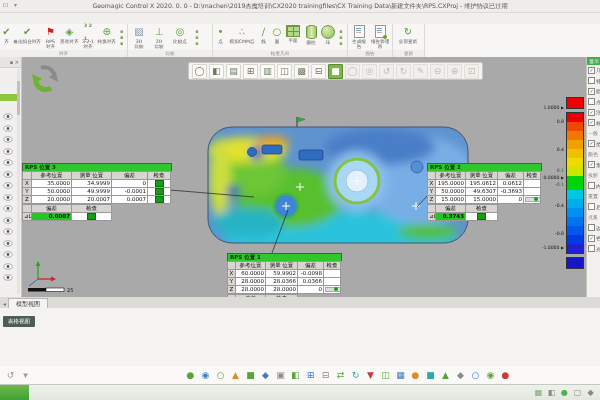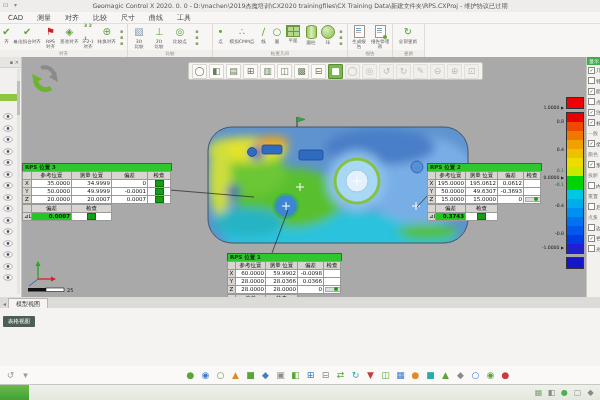--- a/index.html
+++ b/index.html
@@ -90,29 +90,20 @@
 </head>
 <body>
 
 <div id="app">
 
   <div id="titlebar">
     <span class="qa">⊡ ▾</span>
     <span class="t">Geomagic Control X 2020. 0. 0 - D:\machen\2019杰魔培训\CX2020 trainingfiles\CX Training Data\新建文件夹\RPS.CXProj - 维护协议已过期</span>
   </div>
 
-  <div id="menubar">
-      <span class="mi">CAD</span>
-      <span class="mi">测量</span>
-      <span class="mi">对齐</span>
-      <span class="mi">比较</span>
-      <span class="mi">尺寸</span>
-      <span class="mi">曲线</span>
-      <span class="mi">工具</span>
-    </div>
 
   <div id="ribbon">
       <div class="rgroup" style="width: 128px;">
         <div class="rbtns">
           <div class="rbtn" style="width: 9px;">
             <span class="ic" style="color: rgb(90, 165, 58);">✔</span>
             <div class="lbl">齐</div>
           </div>
           <div class="rbtn" style="width: 33px;">
             <span class="ic" style="color: rgb(90, 165, 58);">✔</span>

